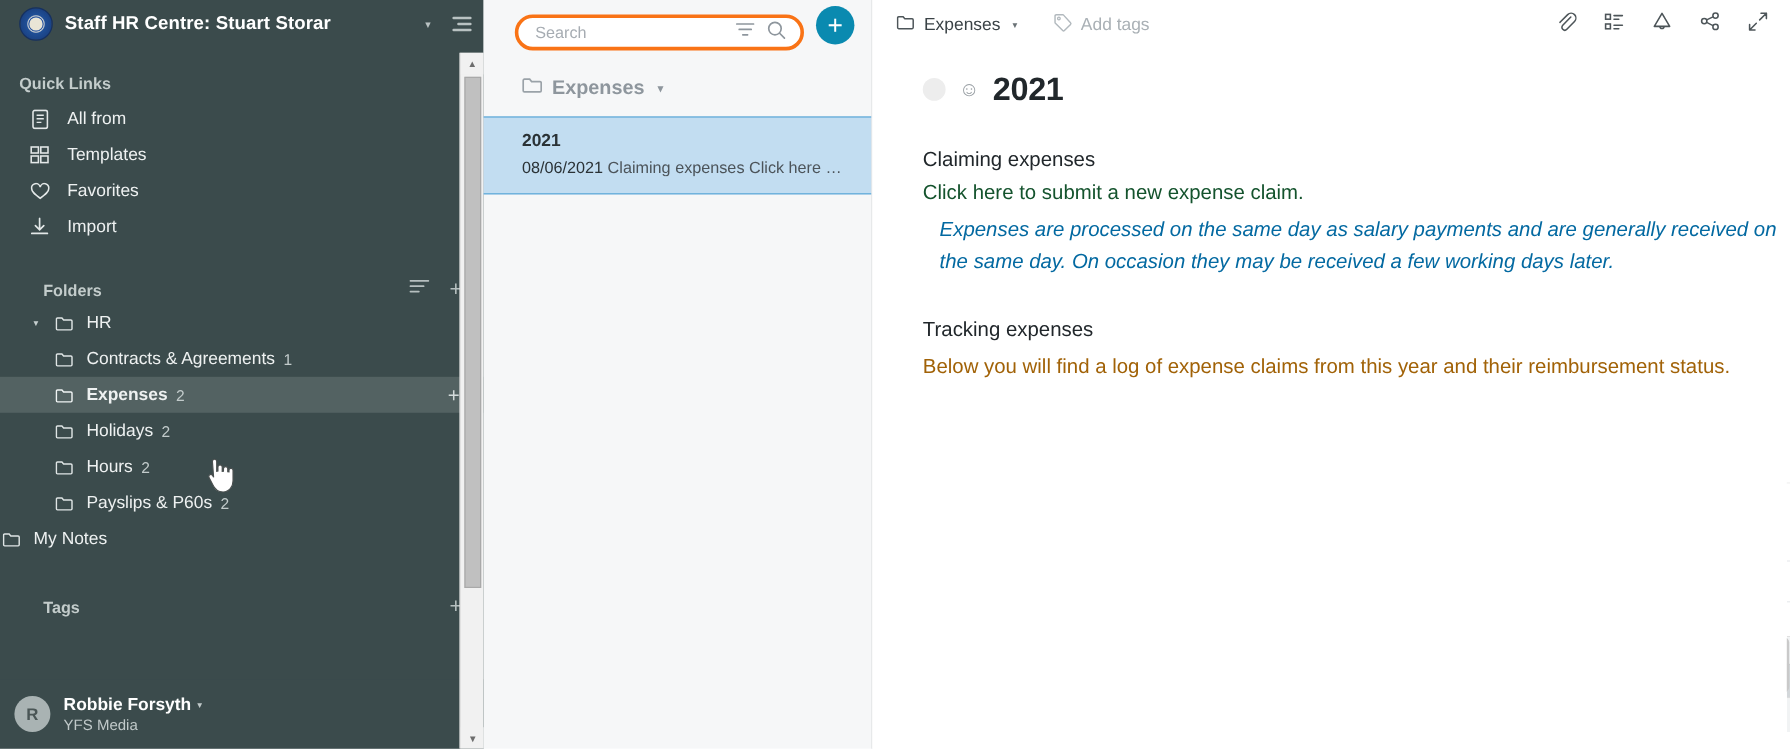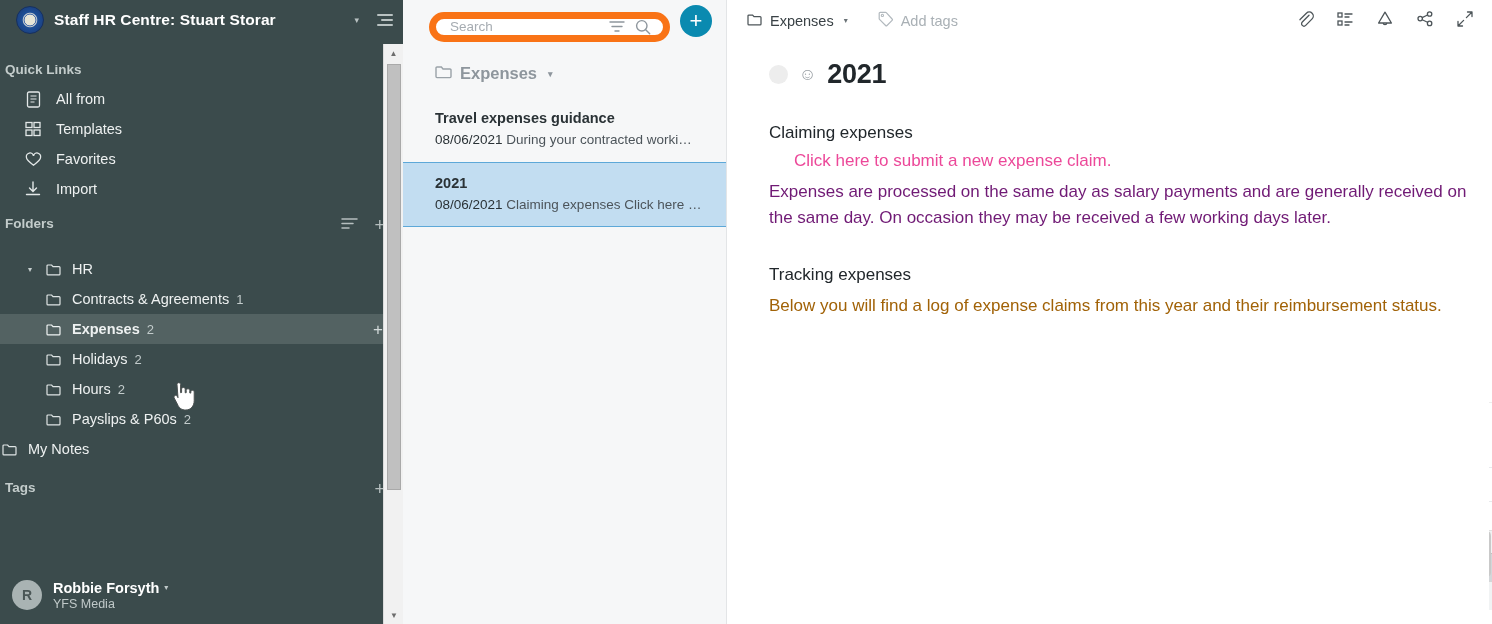--- a/index.html
+++ b/index.html
@@ -46,23 +46,23 @@
   .sb-hamburger { width: 18px; height: 14px; position: relative; cursor: pointer; }
   .sb-hamburger i {
     position: absolute; right: 0; height: 1.6px; background: #b9c2c2; border-radius: 1px;
   }
   .sb-hamburger i:nth-child(1){ top: 1px; width: 16px; }
   .sb-hamburger i:nth-child(2){ top: 6px; width: 12px; }
   .sb-hamburger i:nth-child(3){ top: 11px; width: 16px; }
 
   .sb-section-title {
     font-size: 13.5px; color: #c3cccb; font-weight: bold;
-    padding: 0 0 0 5px; height: 26px; display: flex; align-items: center;
-  }
-  .sb-sec-head { display: flex; align-items: flex-start; padding-right: 18px; height: 34px; }
+    padding: 0 0 0 16px; height: 26px; display: flex; align-items: center;
+  }
+  .sb-sec-head { display: flex; align-items: flex-end; padding-right: 18px; height: 34px; margin-left: 20px; }
   .sb-sec-head .sb-section-title { height: auto; flex: 1; }
   .sb-sec-actions { display: flex; align-items: center; gap: 16px; color: #b6bfbf; }
 
   .quick-list { padding-top: 2px; }
   .q-item {
     display: flex; align-items: center; gap: 14px;
     height: 30px; padding-left: 24px; font-size: 14.5px; color: #eef1f1;
     position: relative; cursor: pointer;
   }
   .q-item .ic { width: 18px; height: 18px; flex: 0 0 18px; display: flex; align-items: center; justify-content: center; }
@@ -125,22 +125,22 @@
   }
 
   
   #notelist {
     width: 324px; flex: 0 0 324px; height: 624px;
     background: #f6f7f8; position: relative;
     border-right: 1px solid #e3e5e7;
   }
   .nl-top { height: 42px; display: flex; align-items: center; padding: 0 14px 0 26px; gap: 10px; }
   .search-box {
-    flex: 1; height: 30px; background: #fff; border: 7px solid #f97316;
-    border-radius: 16px; display: flex; 
+    flex: 1; height: 30px; background: #fff; border: 3px solid #f97316;
+    border-radius: 16px; display: flex; align-items: center;
     padding: 0 12px 0 14px; gap: 10px; margin-top: 12px;
   }
   .search-box .ph { flex: 1; font-size: 13.5px; color: #a6acb2; }
   .add-fab {
     width: 32px; height: 32px; border-radius: 50%; background: #0a8ab0;
     color: #fff; display: flex; align-items: center; justify-content: center;
     font-size: 22px; font-weight: 300; flex: 0 0 32px; line-height: 1;
   }
   .nl-folder {
     display: flex; align-items: center; gap: 8px;
@@ -170,22 +170,22 @@
   .ed-tags { display: flex; align-items: center; gap: 7px; margin-left: 22px; color: #a9b0b5; font-size: 14.5px; text-align: center; }
   .ed-actions { margin-left: auto; display: flex; align-items: center; gap: 22px; }
 
   .ed-body { padding: 18px 0 0 42px; }
   .ed-titlerow { display: flex; align-items: center; gap: 11px; }
   .t-circle { width: 19px; height: 19px; border-radius: 50%; background: #ededed; }
   .t-emoji { font-size: 17px; color: #9aa0a5; line-height: 1; }
   .ed-title { font-size: 27px; font-weight: bold; color: #21272b; letter-spacing: -.3px; }
 
   .ed-h { font-size: 17px; color: #21272b; margin-top: 33px; }
-  .ed-link { font-size: 17px; color: #ec4899; margin-top: 8px; margin-left: 25px; }
-  .ed-it { font-size: 17px; color: #701a75; margin-top: 8px; line-height: 1.55; max-width: 700px; }
+  .ed-link { font-size: 17px; color: #14532d; margin-top: 8px; }
+  .ed-it { font-size: 17px; font-style: italic; color: #0369a1; margin-top: 8px; line-height: 1.55; max-width: 700px; margin-left: 14px; }
   .ed-p { font-size: 17px; color: #a16207; margin-top: 8px; line-height: 1.55; max-width: 700px; }
 
   
   #sheet {
     position: absolute; left: 762px; top: 402px; right: 0; bottom: 0;
     background: #ffffff; border-top: 1px solid #eeeeee; overflow: hidden;
   }
   .gs-head { height: 64px; display: flex; align-items: flex-start; position: relative; background: #fff; }
 
   .gs-toolbar {
@@ -418,27 +418,20 @@
       <span>
         <svg width="17" height="14" viewBox="0 0 17 14">
             <path d="M1 3.6V11.6a1 1 0 0 0 1 1h13a1 1 0 0 0 1-1V5a1 1 0 0 0-1-1H8L6.4 2H2a1 1 0 0 0-1 1z" fill="none" stroke="#9aa2a8" stroke-width="1.4"></path>
           </svg>
       </span>
       <span>Expenses</span>
       <span class="cd">▾</span>
     </div>
 
     <div class="nl-items">
-      <div class="nl-item">
-        <div class="nl-title">Travel expenses guidance</div>
-        <div class="nl-snippet">
-          <span class="dt">08/06/2021</span>
-          <span>During your contracted worki…</span>
-        </div>
-      </div>
       <div class="nl-item active">
         <div class="nl-title">2021</div>
         <div class="nl-snippet">
           <span class="dt">08/06/2021</span>
           <span>Claiming expenses Click here …</span>
         </div>
       </div>
     </div>
   </div>
 

